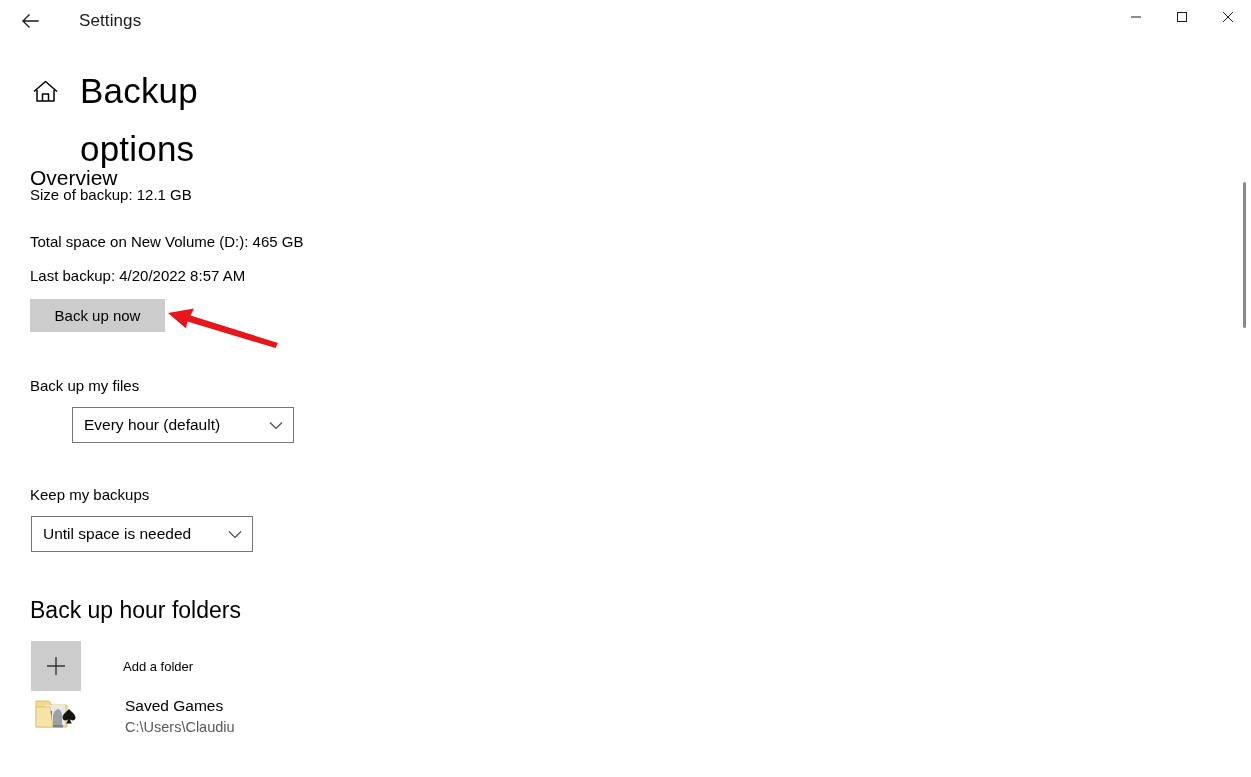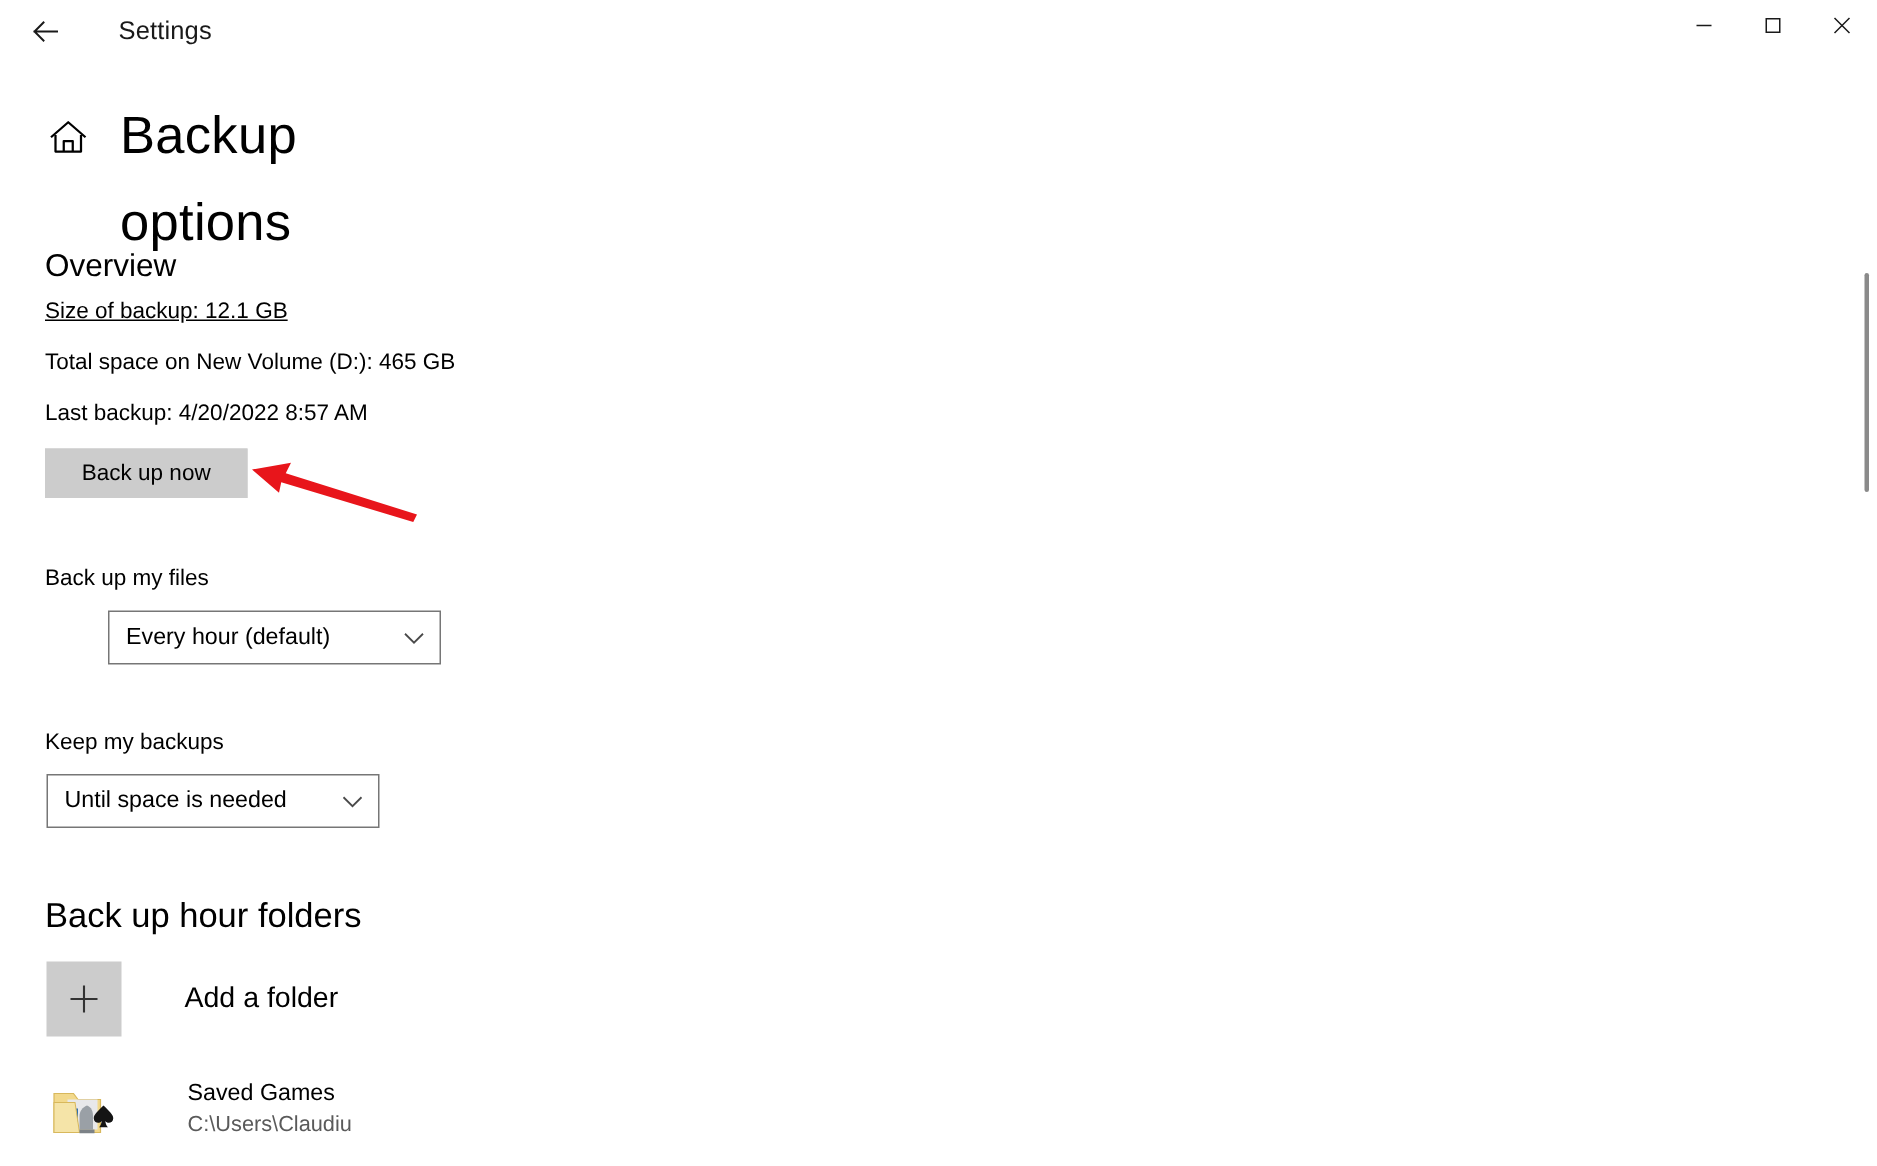--- a/index.html
+++ b/index.html
@@ -112,21 +112,21 @@
   }
   .h-overview { top: 16px; }
 
   .info-line {
     position: absolute;
     left: 30px;
     font-size: 15px;
     color: #000000;
     white-space: nowrap;
   }
-  .info-1 { top: 49px; text-decoration: underline; }
+  .info-1 { top: 36px; }
   .info-2 { top: 83px; }
   .info-3 { top: 117px; }
 
   
   .backup-now-btn {
     position: absolute;
     left: 30px;
     top: 149px;
     width: 135px;
     height: 33px;
@@ -207,33 +207,33 @@
   .add-folder-square {
     width: 50px;
     height: 50px;
     background: #cccccc;
     display: flex;
     align-items: center;
     justify-content: center;
   }
   .add-folder-label {
     margin-left: 42px;
-    font-size: 19px;
+    font-size: 13px;
     color: #000000;
     white-space: nowrap;
   }
 
   
   .folder-row {
     position: absolute;
     left: 31px;
-    top: 568px;
+    top: 536px;
     height: 52px;
     display: flex;
-    align-items: flex-start;
+    align-items: flex-end;
     cursor: pointer;
   }
   .folder-icon {
     width: 48px;
     height: 48px;
     display: flex;
     align-items: center;
     justify-content: center;
     flex-shrink: 0;
   }

